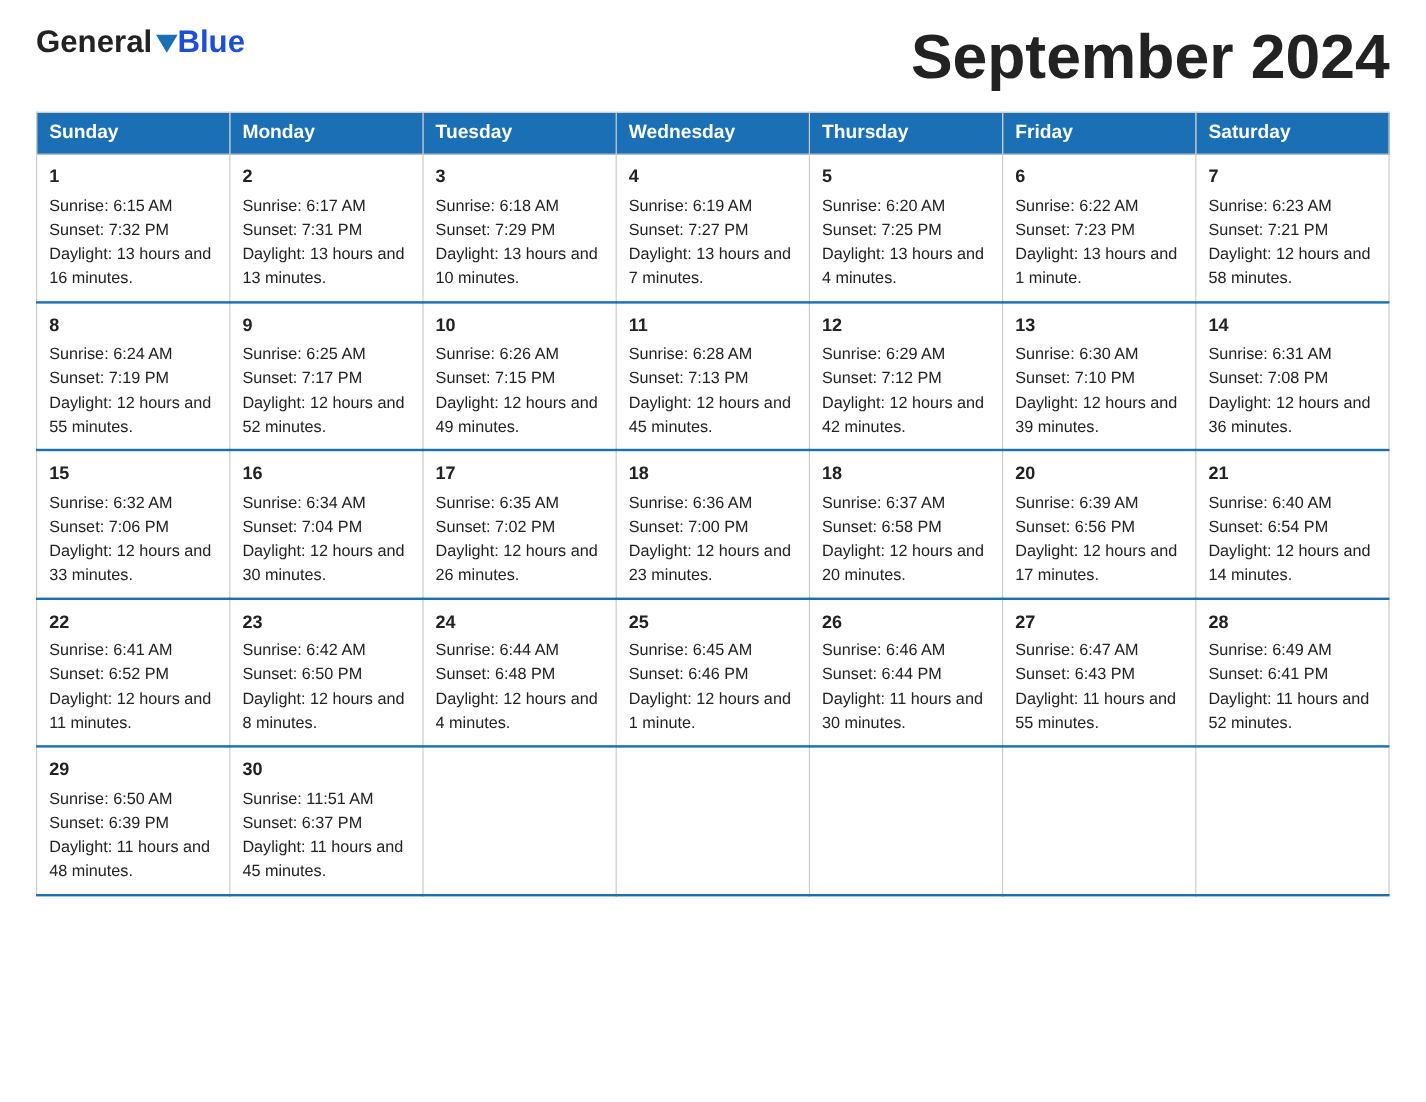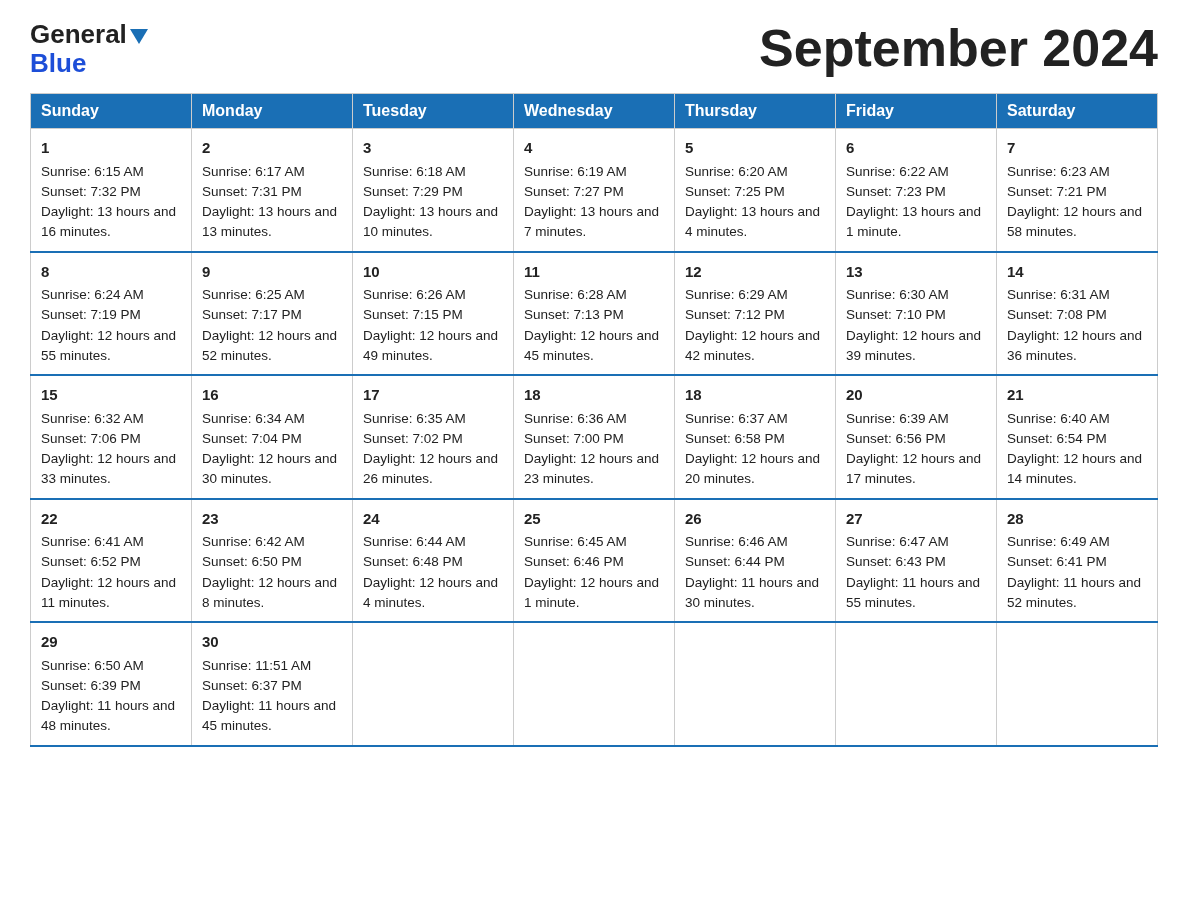--- a/index.html
+++ b/index.html
@@ -12,21 +12,21 @@
       padding: 20px 30px;
     }
     .header {
       display: flex;
       justify-content: space-between;
       align-items: flex-start;
       margin-bottom: 16px;
     }
     .logo {
       display: flex;
-      flex-direction: column;
+      flex-direction: row;
       align-items: flex-start;
     }
     .logo-text {
       font-size: 26px;
       font-weight: bold;
       color: #222;
       line-height: 1.1;
     }
     .logo-text span {
       color: #1a6fb5;

